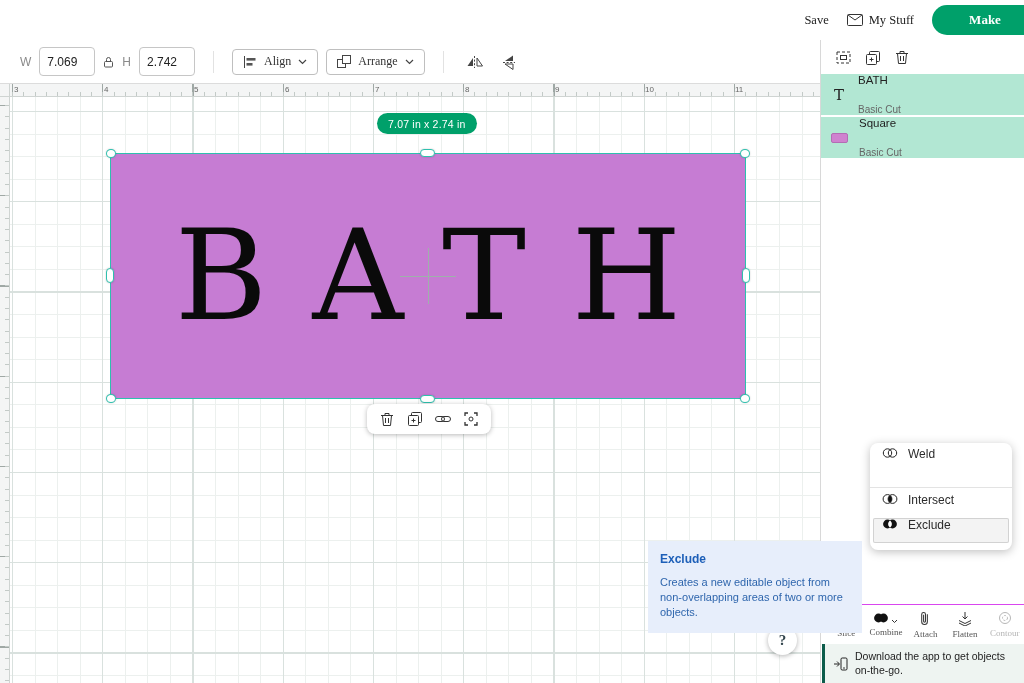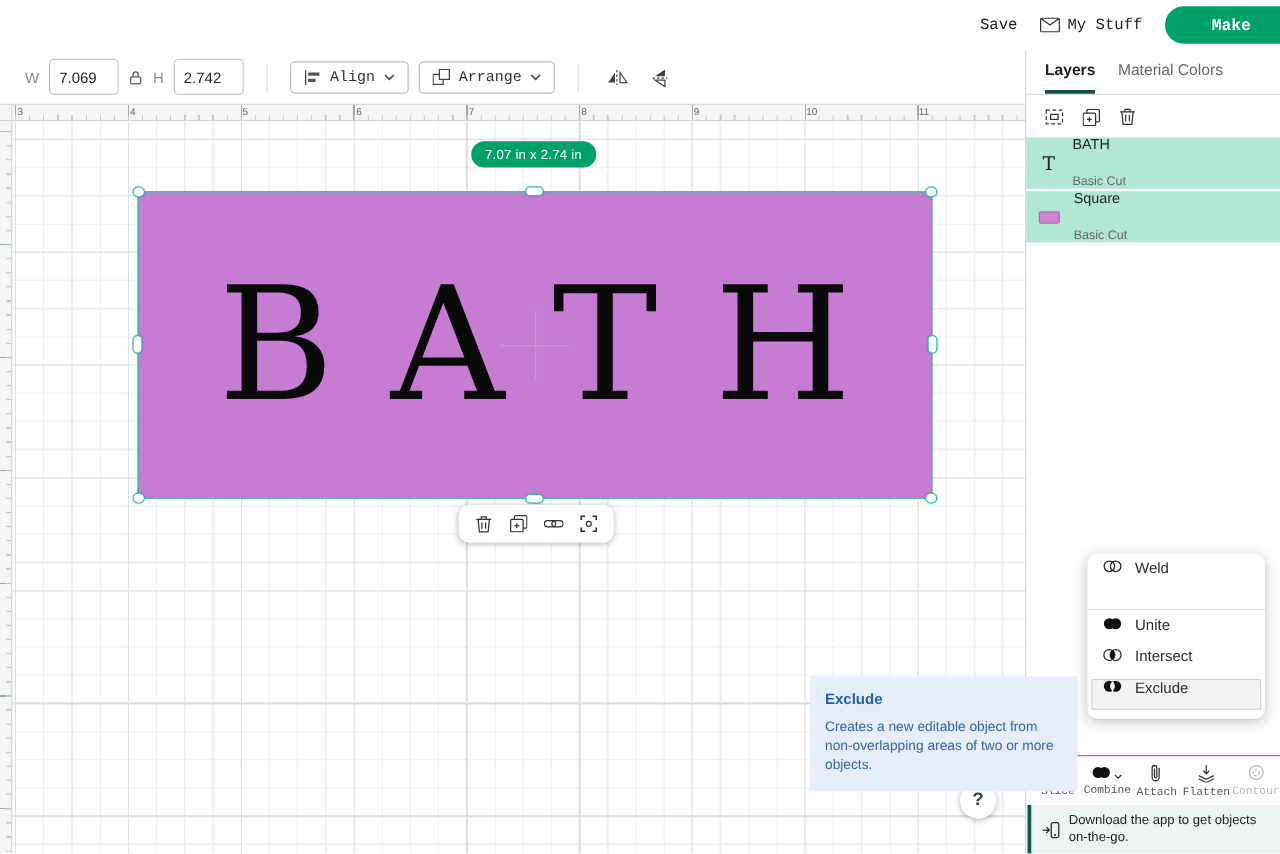--- a/index.html
+++ b/index.html
@@ -1,20 +1,20 @@
 <!DOCTYPE html>
 <html style="--accent_green: #00a06a; --selection_teal: #2ec0ae; --object_purple: #c67cd3; --layer_highlight: #b2e7d3; --swatch_pink: #cf82cf; --tooltip_bg: #e7eefb; --tooltip_text: #2f66ad; --tab_underline: #114f42;"><head>
 <meta charset="utf-8">
 <style>
   *{margin:0;padding:0;box-sizing:border-box}
   html,body{background:#fff}
   body{font-family:"Liberation Sans",sans-serif}
   .app{position:relative;width:1024px;height:683px;background:#fff;overflow:hidden;font-size:12px;color:#222}
   .abs{position:absolute}
-  button{font-family:Liberation Mono, monospace;background:none;border:none;cursor:pointer;padding:0}
+  button{font-family:Liberation Serif, serif;background:none;border:none;cursor:pointer;padding:0}
   svg{display:block}
 
   
   .topbar{position:absolute;top:0;left:0;width:1024px;height:40px;background:#fff;z-index:10}
   .topbar-right{position:absolute;right:0;top:0;height:40px;display:flex;align-items:center;gap:18px}
   .txt-btn{font-size:12.5px;color:#222;display:flex;align-items:center;gap:6px}
   .make-btn{height:30px;min-width:112px;background:var(--accent_green,#00a06a);color:#fff;font-weight:bold;
     font-size:13px;border-radius:18px;margin-right:-20px;padding:0 30px 0 24px}
 
   
@@ -235,24 +235,20 @@
       <button class="ft-btn">
         <svg width="14" height="14" viewBox="0 0 14 14">
             <path d="M1 4V1h3M10 1h3v3M13 10v3h-3M4 13H1v-3" fill="none" stroke="#333" stroke-width="1.3"></path>
             <circle cx="7" cy="7" r="2" fill="none" stroke="#333"></circle>
           </svg>
       </button>
     </div>
   </div>
 
   <aside class="abs panel">
-    <div class="tabs">
-      <div class="tab active">Layers</div>
-      <div class="tab">Material Colors</div>
-    </div>
     <div class="panel-icons">
       <button>
         <svg width="15" height="13" viewBox="0 0 15 13">
             <rect x="1" y="1" width="13" height="11" fill="none" stroke="#333" stroke-dasharray="3 2"></rect>
             <rect x="4.5" y="4.5" width="6" height="4" fill="none" stroke="#333"></rect>
           </svg>
       </button>
       <button>
         <svg width="14" height="14" viewBox="0 0 14 14">
             <rect x="3.5" y="0.5" width="10" height="10" rx="1" fill="none" stroke="#333"></rect>
@@ -288,29 +284,20 @@
     <div class="ctx-row weld">
       <span>
         <svg width="16" height="12" viewBox="0 0 16 12">
             <circle cx="5.5" cy="6" r="4.2" fill="none" stroke="#222"></circle>
             <circle cx="10.5" cy="6" r="4.2" fill="none" stroke="#222"></circle>
           </svg>
       </span>
       <span>Weld</span>
     </div>
     <div class="ctx-div"></div>
-    <div class="ctx-row">
-      <span>
-        <svg width="16" height="12" viewBox="0 0 16 12">
-            <circle cx="5.5" cy="6" r="4.4" fill="#111"></circle>
-            <circle cx="10.5" cy="6" r="4.4" fill="#111"></circle>
-          </svg>
-      </span>
-      <span>Unite</span>
-    </div>
     <div class="ctx-row">
       <span>
         <svg width="16" height="12" viewBox="0 0 16 12">
             <defs>
               <clipPath id="cpA">
                 <circle cx="10.5" cy="6" r="4.4"></circle>
               </clipPath>
             </defs>
             <circle cx="5.5" cy="6" r="4.4" fill="none" stroke="#222"></circle>
             <circle cx="10.5" cy="6" r="4.4" fill="none" stroke="#222"></circle>

